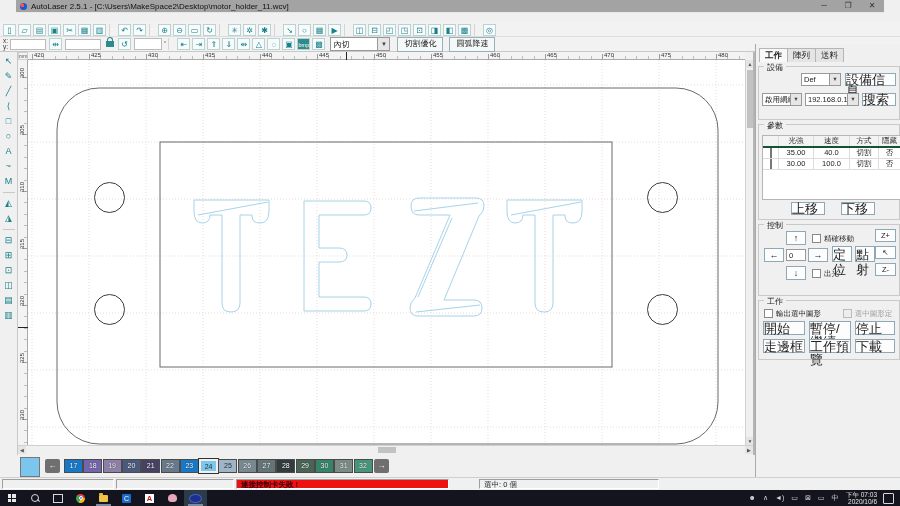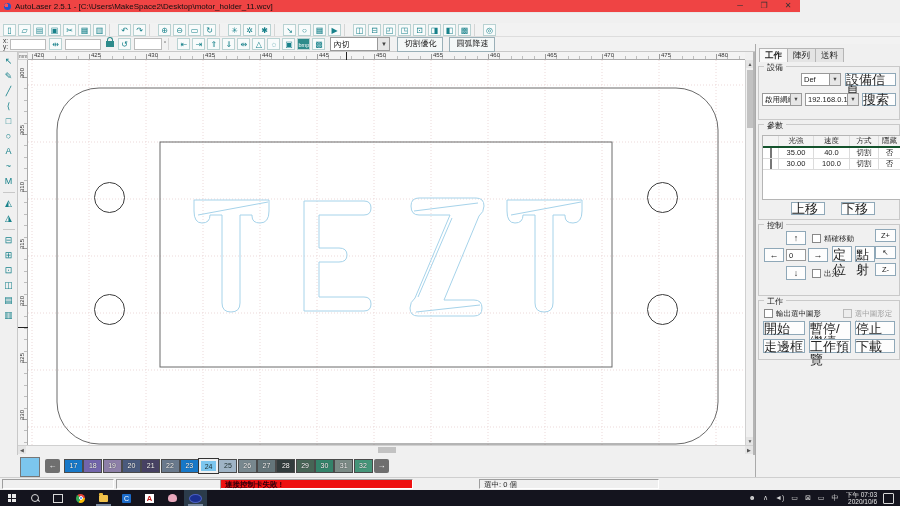--- a/index.html
+++ b/index.html
@@ -1,21 +1,21 @@
 <!DOCTYPE html>
 <html><head>
 <meta charset="utf-8">
 <style>
   html,body{margin:0;padding:0;}
   .screen{position:relative;width:900px;height:506px;background:#f0f0f0;overflow:hidden;
           font-family:"Liberation Sans",sans-serif;color:#222;font-size:9px;}
   .abs{position:absolute;}
 
   
-  .titlebar{left:0;top:0;width:800px;height:12px;background:#ef4444;display:flex;align-items:center;border-bottom:1px solid #e8e8e8;}
+  .titlebar{left:16px;top:0;width:868px;height:12px;background:#a3a3a3;display:flex;align-items:center;border-bottom:1px solid #e8e8e8;}
   .appicon{width:7px;height:7px;margin:0 4px 0 4px;border-radius:50%;background:radial-gradient(circle at 35% 35%,#ff5050 0 30%,#2255cc 31% 100%);}
   .wtitle{font-size:8px;color:#111;white-space:nowrap;}
   .winbtns{position:absolute;right:0;top:0;height:12px;display:flex;}
   .winbtn{width:24px;height:12px;text-align:center;font-size:8px;line-height:12px;color:#333;}
 
   
   .menubar{left:0;top:12px;width:900px;height:11px;background:#fff;display:flex;align-items:center;border-bottom:1px solid #ddd;}
   .mdoc{width:8px;height:8px;margin:0 4px;border:1px solid #3a6ea5;background:#e8f0fa;}
   .mitem{padding:0 7px;font-size:8.5px;color:#222;line-height:11px;}
 
@@ -411,21 +411,21 @@
   <div class="abs palettebar">
     <span class="curswatch" style="background-color: rgb(124, 198, 238);"></span>
     <span class="palarrow" style="left:45px;">←</span>
     <span id="swatches"><span class="swatch" style="left: 64px; background-color: rgb(23, 120, 200); color: rgb(255, 255, 255); text-shadow: rgb(0, 0, 0) 0px 0px 1px;">17</span><span class="swatch" style="left: 83.3px; background-color: rgb(114, 101, 171); color: rgb(255, 255, 255); text-shadow: rgb(0, 0, 0) 0px 0px 1px;">18</span><span class="swatch" style="left: 102.6px; background-color: rgb(141, 127, 168); color: rgb(255, 255, 255); text-shadow: rgb(0, 0, 0) 0px 0px 1px;">19</span><span class="swatch" style="left: 121.9px; background-color: rgb(74, 90, 125); color: rgb(255, 255, 255); text-shadow: rgb(0, 0, 0) 0px 0px 1px;">20</span><span class="swatch" style="left: 141.2px; background-color: rgb(71, 65, 99); color: rgb(255, 255, 255); text-shadow: rgb(0, 0, 0) 0px 0px 1px;">21</span><span class="swatch" style="left: 160.5px; background-color: rgb(105, 121, 140); color: rgb(255, 255, 255); text-shadow: rgb(0, 0, 0) 0px 0px 1px;">22</span><span class="swatch" style="left: 179.8px; background-color: rgb(23, 120, 200); color: rgb(255, 255, 255); text-shadow: rgb(0, 0, 0) 0px 0px 1px;">23</span><span class="swatch sel" style="left: 199.1px; background-color: rgb(124, 198, 238); color: rgb(34, 51, 51);">24</span><span class="swatch" style="left: 218.4px; background-color: rgb(159, 180, 198); color: rgb(34, 51, 51);">25</span><span class="swatch" style="left: 237.7px; background-color: rgb(120, 136, 143); color: rgb(255, 255, 255); text-shadow: rgb(0, 0, 0) 0px 0px 1px;">26</span><span class="swatch" style="left: 257px; background-color: rgb(100, 117, 122); color: rgb(255, 255, 255); text-shadow: rgb(0, 0, 0) 0px 0px 1px;">27</span><span class="swatch" style="left: 276.3px; background-color: rgb(50, 60, 61); color: rgb(255, 255, 255); text-shadow: rgb(0, 0, 0) 0px 0px 1px;">28</span><span class="swatch" style="left: 295.6px; background-color: rgb(71, 100, 85); color: rgb(255, 255, 255); text-shadow: rgb(0, 0, 0) 0px 0px 1px;">29</span><span class="swatch" style="left: 314.9px; background-color: rgb(52, 131, 106); color: rgb(255, 255, 255); text-shadow: rgb(0, 0, 0) 0px 0px 1px;">30</span><span class="swatch" style="left: 334.2px; background-color: rgb(122, 138, 133); color: rgb(255, 255, 255); text-shadow: rgb(0, 0, 0) 0px 0px 1px;">31</span><span class="swatch" style="left: 353.5px; background-color: rgb(69, 149, 121); color: rgb(255, 255, 255); text-shadow: rgb(0, 0, 0) 0px 0px 1px;">32</span></span>
     <span class="palarrow" style="left:374px;">→</span>
   </div>
 
   <div class="abs statusbar">
     <span class="spanel" style="left:2px;width:112px;"></span>
     <span class="spanel" style="left:116px;width:118px;"></span>
-    <span class="spanel err" style="left:220px;width:193px;">連接控制卡失敗 !</span>
+    <span class="spanel err" style="left:236px;width:213px;">連接控制卡失敗 !</span>
     <span class="spanel" style="left:479px;width:180px;">選中: 0 個</span>
   </div>
 
   <div class="abs taskbar">
     <span class="tkslot">
         <span class="startgrid">
           <i></i>
           <i></i>
           <i></i>
           <i></i>

